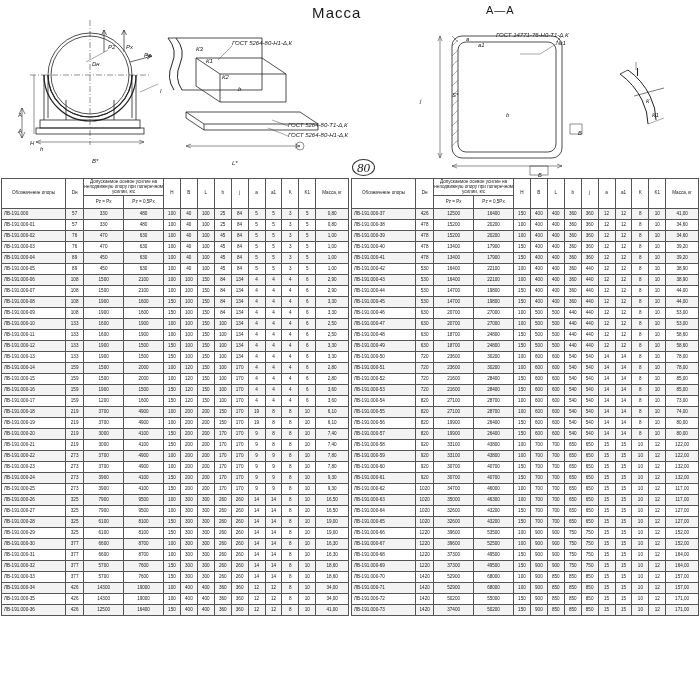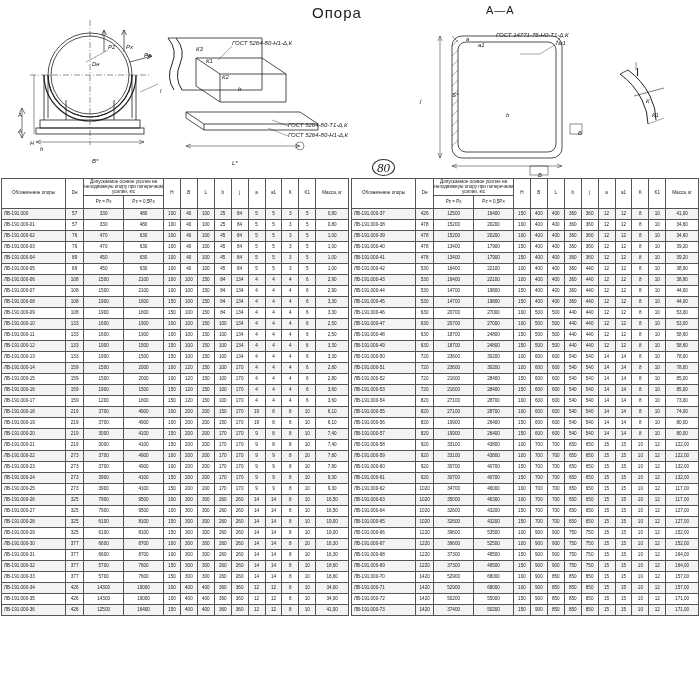--- a/index.html
+++ b/index.html
@@ -42,21 +42,21 @@
 
   .colw-desig{width:52px;}
   .colw-dn{width:14px;}
   .colw-pz{width:32px;}
   .colw-sm{width:13px;}
   .colw-mass{width:26px;}
 
   
   .hand{
     position:absolute;left:352px;top:160px;font-size:13px;
-    font-family:"Liberation Serif", serif;font-style:italic;margin-left:20px;
+    font-family:"Liberation Serif", serif;font-style:italic;
   }
   .hand .circ{
     border:1px solid #333;border-radius:50%;padding:0 4px;
   }
 </style>
 </head>
 <body>
 
 <div class="page">
 
@@ -157,21 +157,21 @@
 
         <path d="M620 74 q14 10 22 26 q6 12 6 24" stroke-width="1"></path>
         <path d="M628 70 q14 10 22 26 q6 12 6 24" stroke-width="1"></path>
         <line x1="620" y1="74" x2="628" y2="70" stroke-width="0.8"></line>
         <line x1="634" y1="96" x2="664" y2="88" stroke-width="0.6"></line>
         <line x1="648" y1="124" x2="664" y2="118" stroke-width="0.4"></line>
         <line x1="636" y1="62" x2="636" y2="70" stroke-width="0.5"></line>
       </g>
     </svg>
 
-    <div class="dtitle main">Опора</div>
+    <div class="dtitle main">Масса</div>
     <div class="dtitle aa">А—А</div>
     <div class="dtitle one">I</div>
 
     <div id="labels">
         <div class="lbl it" style="left: 232px; top: 40px;">ГОСТ 5264-80-Н1-Δ,К</div>
         <div class="lbl it" style="left: 288px; top: 122px;">ГОСТ 5264-80-Т1-Δ,К</div>
         <div class="lbl it" style="left: 288px; top: 132px;">ГОСТ 5264-80-Н1-Δ,К</div>
         <div class="lbl it" style="left: 496px; top: 32px;">ГОСТ 14771-76-Н0-Т1-Δ,К</div>
         <div class="lbl it" style="left: 92px; top: 61px;">Dн</div>
         <div class="lbl it" style="left: 18px; top: 112px;">A</div>

